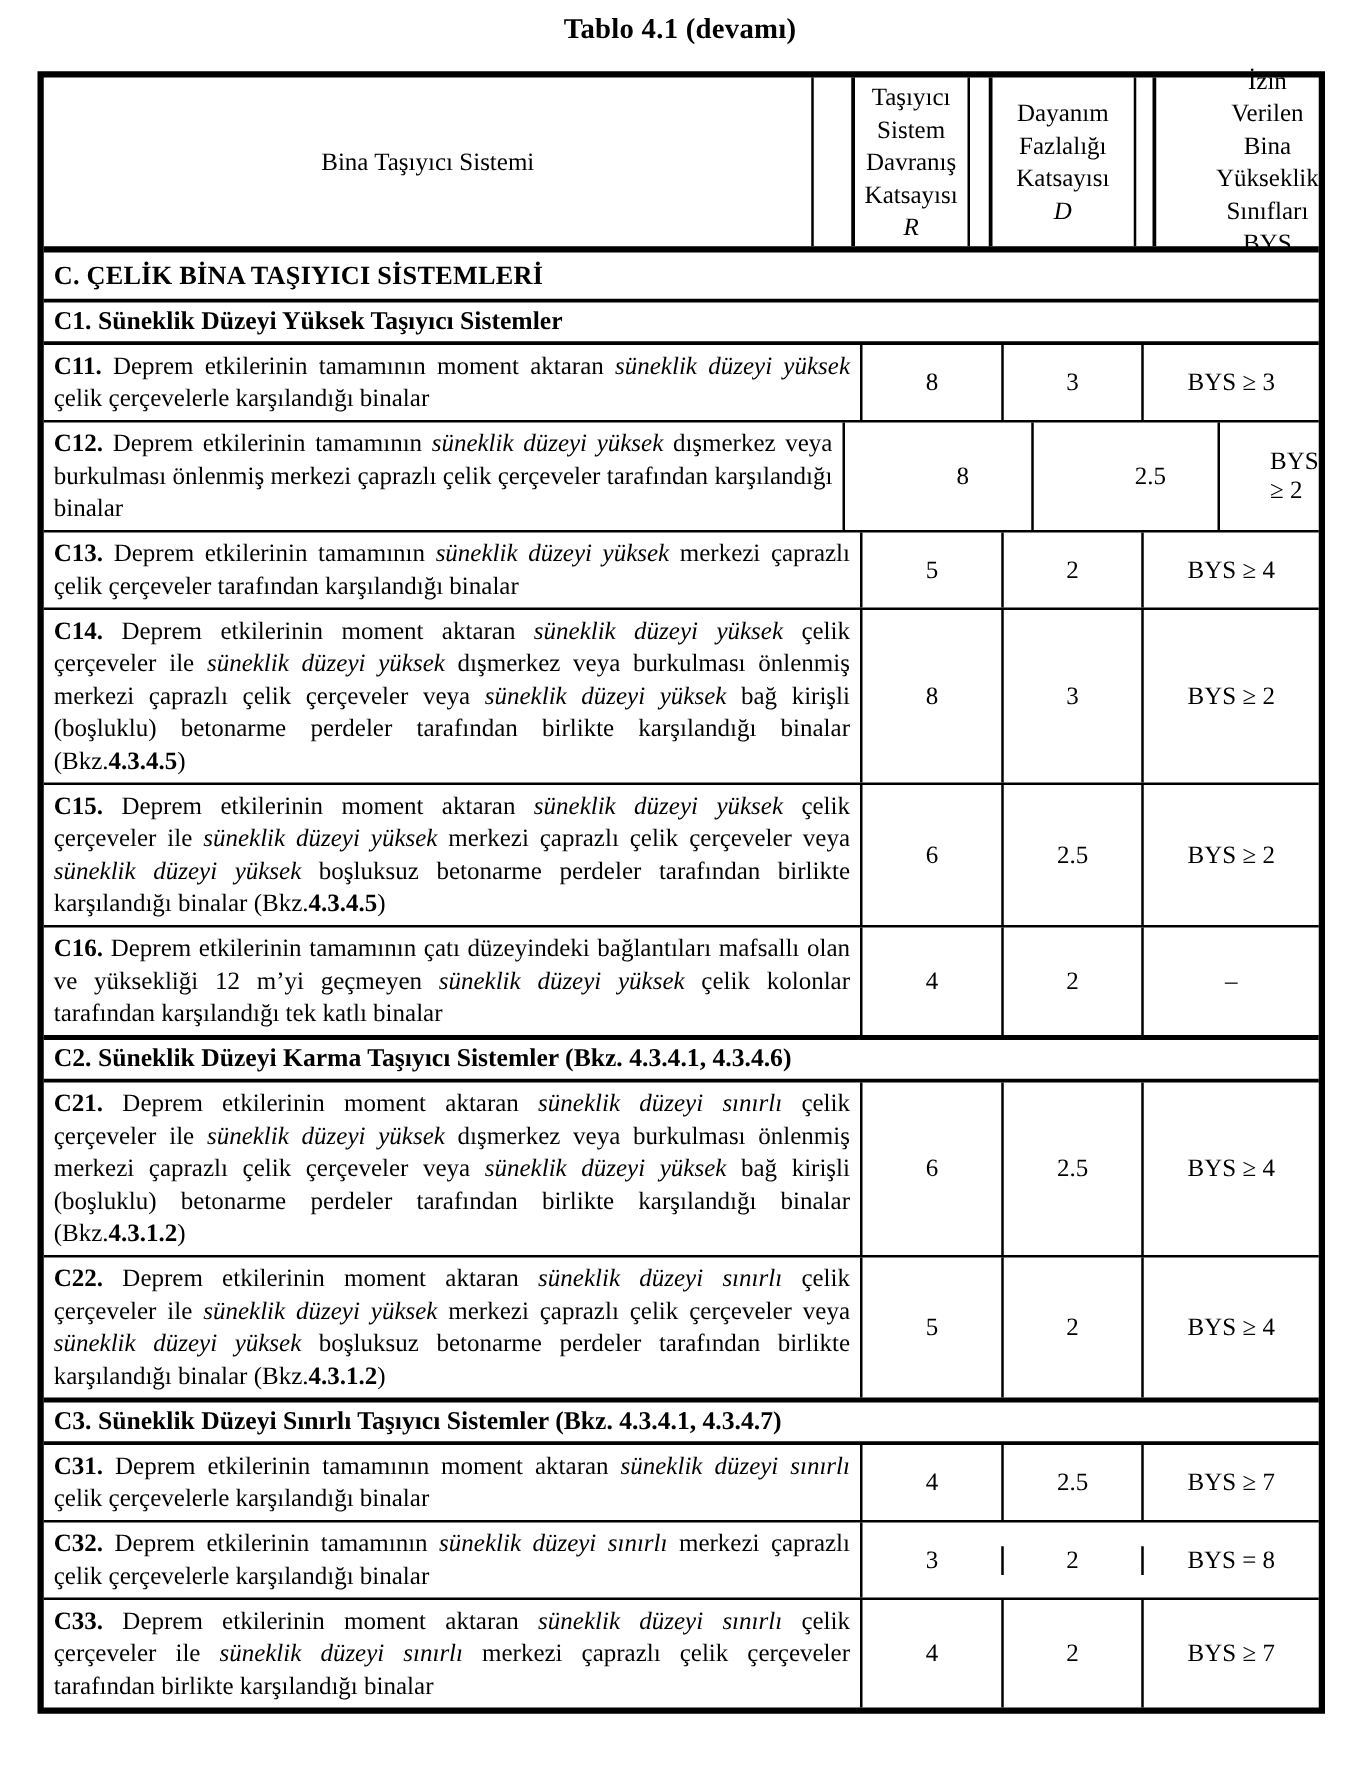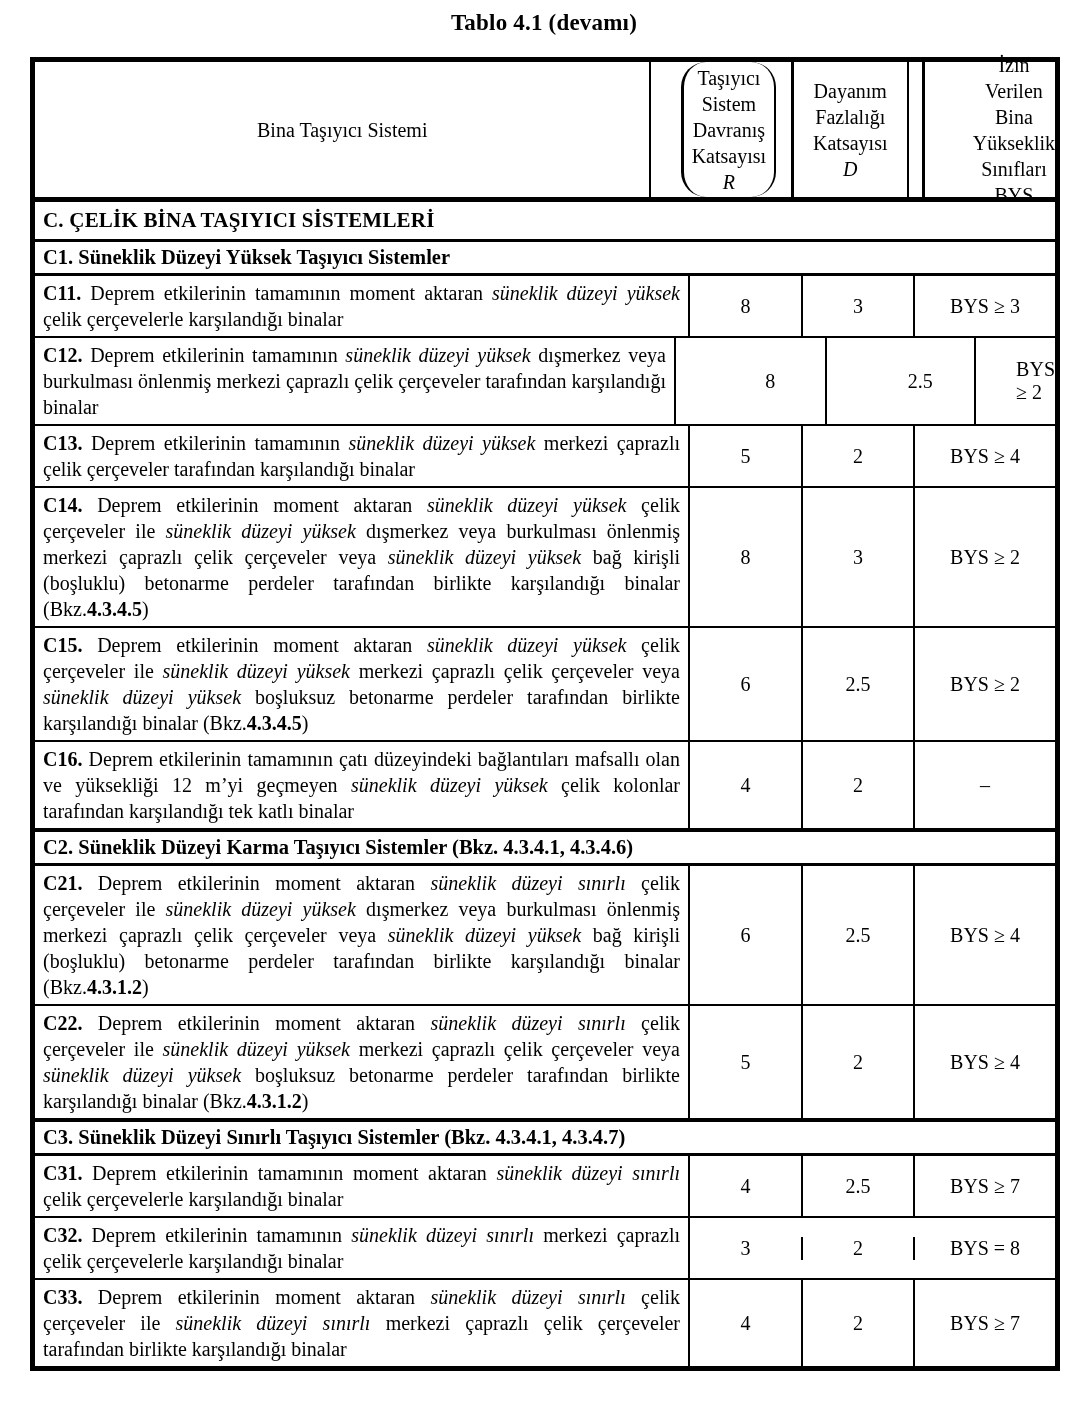--- a/index.html
+++ b/index.html
@@ -16,21 +16,21 @@
     margin-left:30px;margin-top:6px;width:1030px;
     border:5px solid #000;box-sizing:border-box;background:#fff;
   }
   .table-wrap *{box-sizing:border-box;}
   
   .header-row{display:flex;height:140px;border-bottom:5px solid #000;}
   .hc{display:flex;flex-direction:column;justify-content:center;align-items:center;
       text-align:center;font-size:20px;line-height:26px;}
   .hc1{width:625px;border-right:2px solid #000;}
   .hgap1{width:30px;}
-  .hc2{width:96px;border-left:3px solid #000;border-right:2px solid #000;border-radius:25px;}
+  .hc2{width:96px;border-left:3px solid #000;border-right:2px solid #000;}
   .hgap2{width:15px;}
   .hc3{width:120px;border-left:3px solid #000;border-right:2px solid #000;}
   .hgap3{width:13px;}
   .hc4{flex:1;border-left:3px solid #000;padding-left:48px;}
   .hlabel{white-space:pre-line;}
   .hsym{font-style:italic;}
   
   .sec{display:flex;align-items:center;padding-left:8px;
        font-weight:bold;font-size:20.5px;min-height:34px;
        border-bottom:3px solid #000;}

